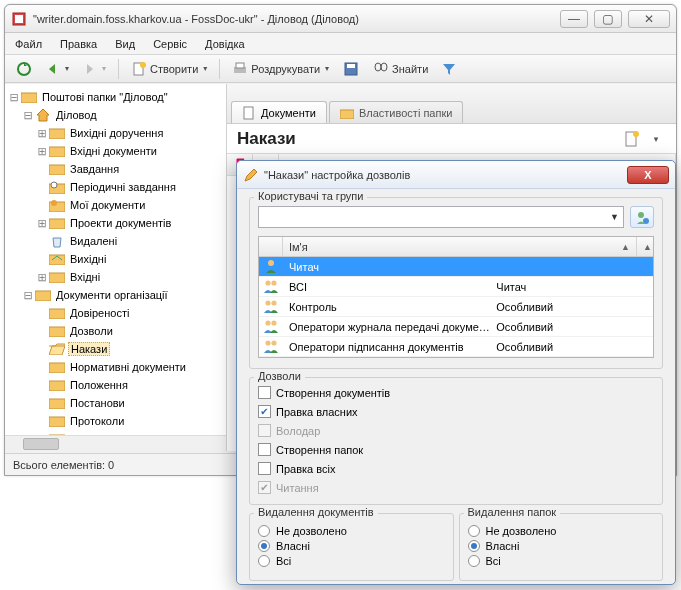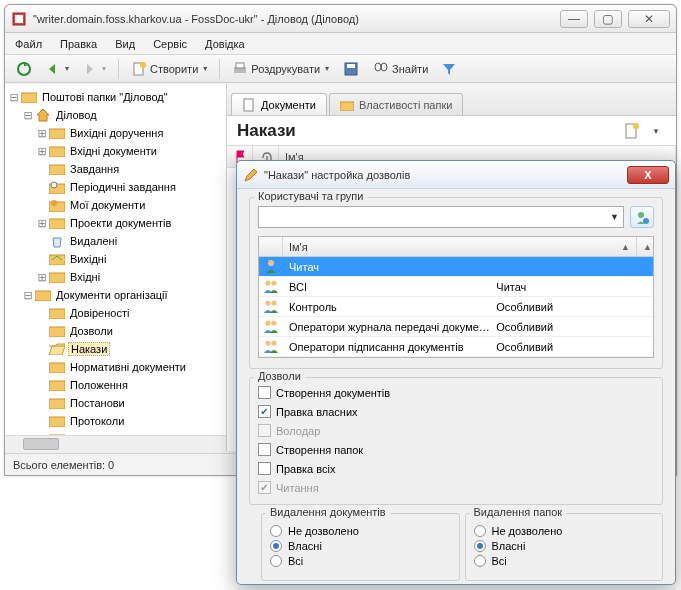--- a/index.html
+++ b/index.html
@@ -26,21 +26,21 @@
   .tree { width:222px; border-right:1px solid #d0d0d0; background:#fff; overflow:auto; padding:4px 0 4px 2px; position:relative;}
   .tree .row { display:flex; align-items:center; height:18px; white-space:nowrap; }
   .tw { width:14px; height:14px; display:inline-flex; align-items:center; justify-content:center; color:#8a8a8a; font-size:11px; cursor:default; }
   .fic { width:16px; height:16px; margin-right:3px; display:inline-flex; align-items:center; justify-content:center; }
   .tree .lbl { padding:0 2px; }
   .tree .sel .lbl { background:#fceec2; border:1px dotted #c8a94e; padding:0 2px;}
   .tree-scrollbar { position:absolute; bottom:0; left:0; right:0; height:16px; background:#f0f0f0; border-top:1px solid #dcdcdc; display:flex; align-items:center;}
   .tree-scrollbar .thumb { width:36px; height:12px; background:#cfcfcf; border:1px solid #b3b3b3; border-radius:2px; margin-left:18px;}
 
   .right { flex:1; background:#fff; display:flex; flex-direction:column; }
-  .tabs { height:32px; background:linear-gradient(#f7f7f7,#e7e7e7); border-bottom:1px solid #cccccc; display:flex; align-items:flex-end; padding-left:4px;}
+  .tabs { height:40px; background:linear-gradient(#f7f7f7,#e7e7e7); border-bottom:1px solid #cccccc; display:flex; align-items:flex-end; padding-left:4px;}
   .tab { height:22px; padding:0 10px; display:flex; align-items:center; gap:5px; border:1px solid #bfbfbf; border-bottom:none; background:linear-gradient(#fff,#f0f0f0); border-radius:3px 3px 0 0; margin-right:2px;}
   .tab.inactive { background:linear-gradient(#f2f2f2,#e4e4e4); color:#555;}
   .heading { height:30px; display:flex; align-items:center; padding:0 10px; border-bottom:1px solid #dcdcdc; }
   .heading h2 { font-size:17px; font-weight:bold; flex:1; color:#222;}
   .heading .hicon { width:20px; height:20px; margin-left:4px; display:inline-flex; align-items:center; justify-content:center;}
   .colhdr { height:22px; border-bottom:1px solid #dcdcdc; background:linear-gradient(#fbfbfb,#ececec); display:flex; align-items:center; }
   .colhdr .c { border-right:1px solid #dcdcdc; height:100%; display:flex; align-items:center; justify-content:center; color:#444;}
   .listarea { flex:1; background:#fff; }
 
   .status { position:absolute; left:0; right:0; bottom:0; height:22px; border-top:1px solid #d2d2d2; background:#f3f3f3; display:flex; align-items:center; padding:0 8px; color:#333;}
@@ -74,21 +74,21 @@
   .gr .c4 { width:16px;}
   .gr.selrow { background:#3399ff; color:#fff;}
   .gr.selrow .uic svg circle, .gr.selrow .uic svg path { }
 
   .perm-grid { display:grid; grid-template-columns: 1fr; row-gap:6px; column-gap:8px; }
   .chk { display:flex; align-items:center; gap:5px; }
   .chk .box { width:13px; height:13px; border:1px solid #8f8f8f; background:#fff; display:inline-flex; align-items:center; justify-content:center; font-size:10px; color:#2b6bbf;}
   .chk.disabled { color:#9a9a9a;}
   .chk.disabled .box { border-color:#bcbcbc; background:#f4f4f4; color:#9a9a9a;}
 
-  .two { display:flex; gap:5px;margin-left:12px;}
+  .two { display:flex; gap:5px;}
   .two .grp { flex:1;}
   .rad { display:flex; align-items:center; gap:6px; margin:3px 0;}
   .rad .dot { width:12px; height:12px; border:1px solid #8f8f8f; border-radius:50%; background:#fff; display:inline-flex; align-items:center; justify-content:center;}
   .rad .dot .inner { width:6px; height:6px; border-radius:50%; background:#3a77c7;}
 
   .dlg-btns { display:flex; gap:8px; align-items:center;}
   .btn { height:24px; padding:0 14px; border:1px solid #acacac; border-radius:4px; background:linear-gradient(#fdfdfd,#e6e6e6); display:flex; align-items:center; justify-content:center; color:#222;}
   .btn.icon { width:28px; padding:0;}
   .spacer { flex:1;}
 

